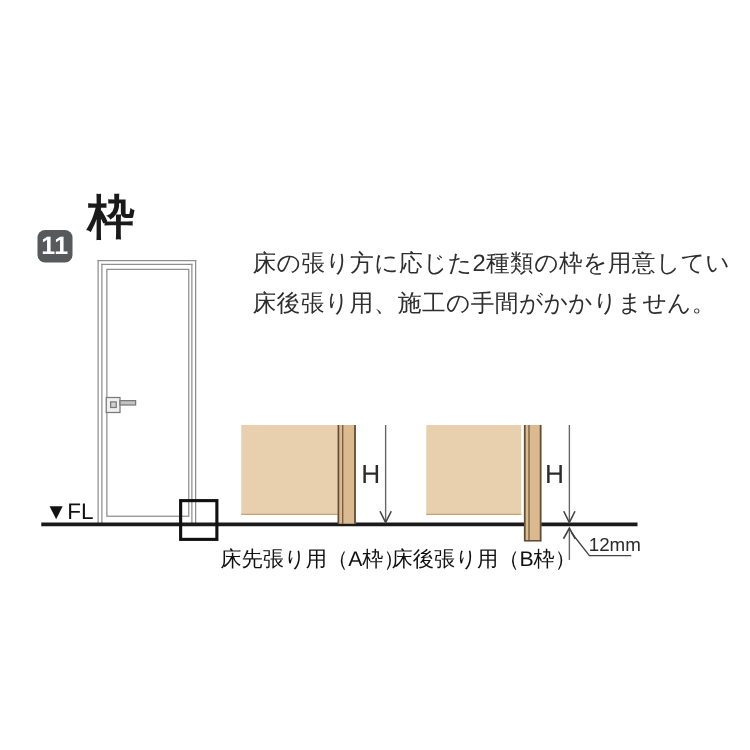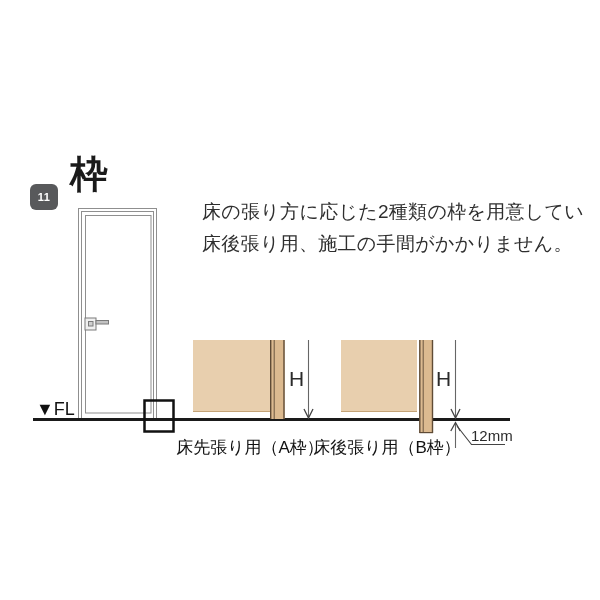--- a/index.html
+++ b/index.html
@@ -9,21 +9,21 @@
     width: 600px;
     height: 600px;
     background: #ffffff;
     overflow: hidden;
   }
   .header { position: absolute; left: 30px; top: 138px; display: flex; align-items: center; }
   .badge {
     width: 28px; height: 26px;
     border-radius: 6px;
     color: #ffffff;
-    font-size: 11px;
+    font-size: 20px;
     font-weight: bold;
     display: flex; align-items: center; justify-content: center;
     letter-spacing: 0.5px;
     margin-top: 46px;
   }
   .page-title {
     margin-left: 12px;
     font-size: 38px;
     font-weight: bold;
     color: #1a1a1a;

